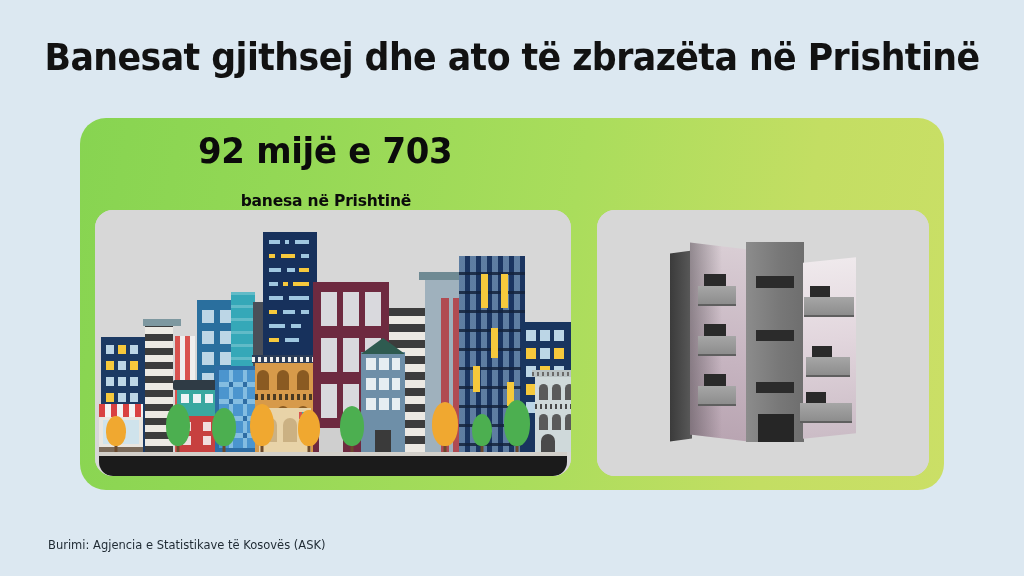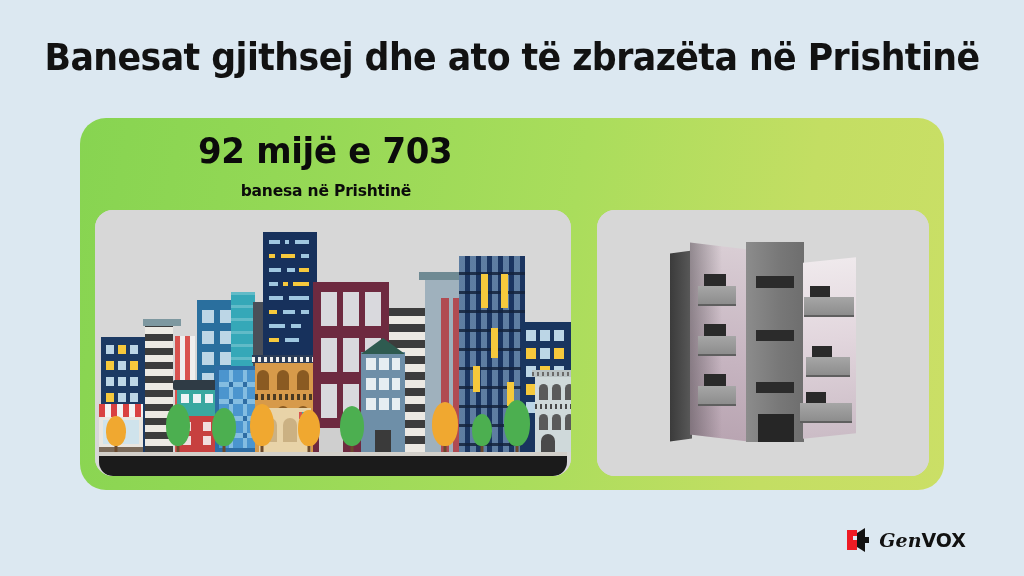--- a/index.html
+++ b/index.html
@@ -29,21 +29,21 @@
     position:absolute;left:80px;top:118px;width:864px;height:372px;
     border-radius:26px;
     background:linear-gradient(100deg,#87d451 0%,#93d855 22%,#aadd5c 55%,#c3de63 80%,#cbdf66 100%);
     overflow:hidden;
   }
 
   .stats-row{
     position:absolute;left:0;right:0;top:0;height:92px;
     display:flex;
   }
-  .stat-col{flex:1;display:flex;flex-direction:column;align-items:center;justify-content:flex-start;}
+  .stat-col{flex:1;display:flex;flex-direction:column;align-items:center;justify-content:space-between;}
   .stat-col.left{flex:0 0 491px;}
   .stat-col.right{flex:1;}
   .stat-number{
     font-family:"DejaVu Sans", sans-serif;
     font-weight:700;
     font-size:35px;
     color:#0b0b0b;
     letter-spacing:-0.3px;
     margin-top:13px;
     transform:scaleX(0.97);
@@ -397,27 +397,16 @@
           <div class="bwin" style="left:142px;top:104px;width:20px;height:12px;"></div>
           <div class="bal" style="left:136px;top:115px;width:44px;height:18px;"></div>
           <div class="bwin" style="left:136px;top:150px;width:20px;height:12px;"></div>
           <div class="bal" style="left:130px;top:161px;width:52px;height:18px;"></div>
         </div>
       </div>
     </div>
 
   </div>
 
-
-  <div class="logo">
-    <div class="logo-mark">
-      <svg width="30" height="26" viewBox="0 0 30 26" xmlns="http://www.w3.org/2000/svg">
-        <path d="M4 3 L14 3 L14 9 L10 9 L10 13 L14 13 L14 23 L4 23 Z" fill="#ee1b24"></path>
-        <path d="M14 6 L22 1 L22 25 L14 20 Z" fill="#111111"></path>
-        <rect x="22" y="10" width="4" height="6" fill="#111111"></rect>
-      </svg>
-    </div>
-    <div class="logo-text">
-      <span class="gen">Gen</span><span class="vox">VOX</span>
-    </div>
-  </div>
+  <div class="source">Burimi: Agjencia e Statistikave të Kosovës (ASK)</div>
+
 
 </div>
 
 </body></html>

